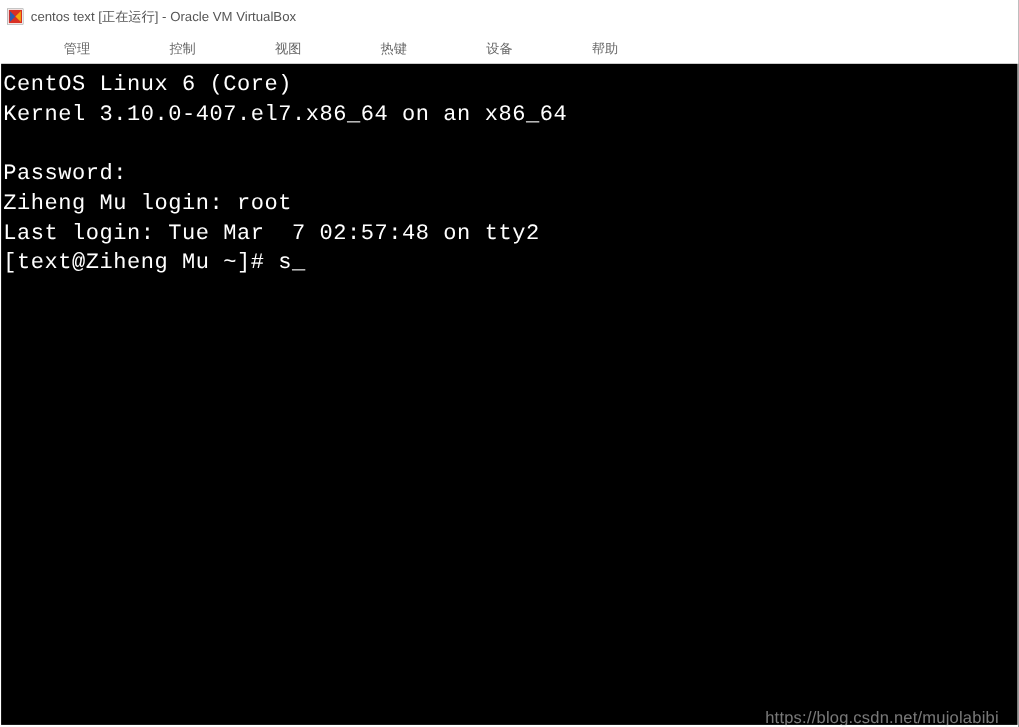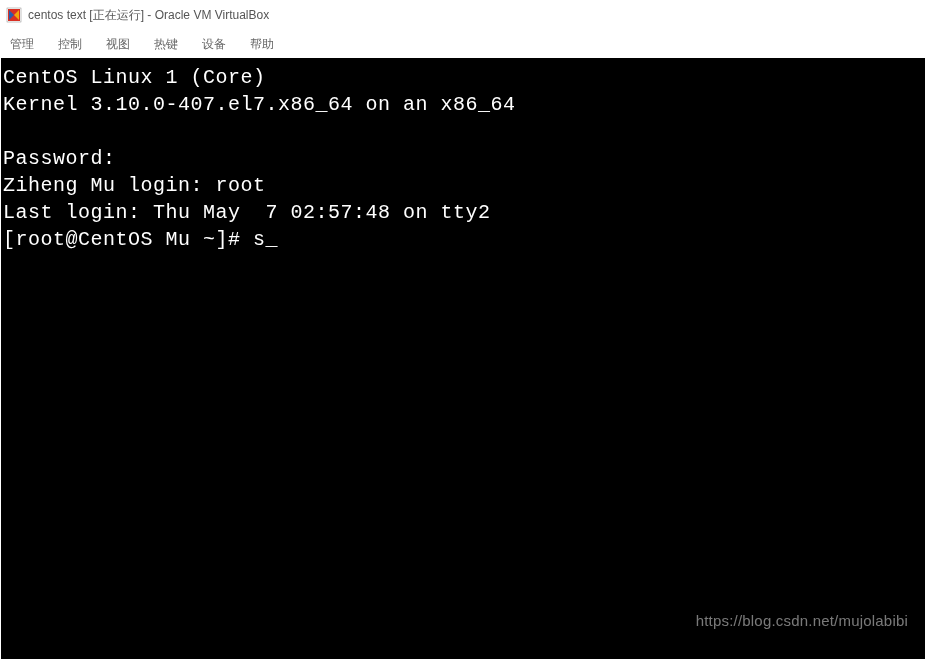--- a/index.html
+++ b/index.html
@@ -41,20 +41,21 @@
       align-items: center;
       padding: 0 6px;
       background: #ffffff;
       font-size: 12px;
       color: #666;
       gap: 16px;
     }
     .menubar .menu-item {
       cursor: default;
       padding: 2px 4px;
+      margin-left: 48px;
     }
     .terminal {
       background: #000000;
       color: #ffffff;
       font-family: "Courier New", "Consolas", monospace;
       font-size: 20px;
       line-height: 1.35;
       padding: 6px 2px 2px 2px;
       height: 601px;
       width: 924px;
@@ -65,21 +66,21 @@
     }
     .terminal .line {
       white-space: pre;
     }
     .blank-line {
       height: 27px;
     }
     .watermark {
       position: absolute;
       right: 18px;
-      bottom: 32px;
+      bottom: 0;
       color: rgba(220,220,220,0.55);
       font-size: 15px;
       font-family: Arial, sans-serif;
       letter-spacing: 0.2px;
     }
     .vbox-icon-svg {
       width: 16px;
       height: 16px;
     }
   </style>
@@ -101,22 +102,22 @@
 <div class="menubar">
   <span class="menu-item">管理</span>
   <span class="menu-item">控制</span>
   <span class="menu-item">视图</span>
   <span class="menu-item">热键</span>
   <span class="menu-item">设备</span>
   <span class="menu-item">帮助</span>
 </div>
 
 <div class="terminal">
-  <div class="line">CentOS Linux 1 (Core)</div>
+  <div class="line">CentOS Linux 6 (Core)</div>
   <div class="line">Kernel 3.10.0-407.el7.x86_64 on an x86_64</div>
   <div class="blank-line"></div>
   <div class="line">Password:</div>
   <div class="line">Ziheng Mu login: root</div>
-  <div class="line">Last login: Thu May  7 02:57:48 on tty2</div>
-  <div class="line">[root@CentOS Mu ~]# s_</div>
+  <div class="line">Last login: Tue Mar  7 02:57:48 on tty2</div>
+  <div class="line">[text@Ziheng Mu ~]# s_</div>
 </div>
 
 <div class="watermark">https://blog.csdn.net/mujolabibi</div>
 
 </body></html>

